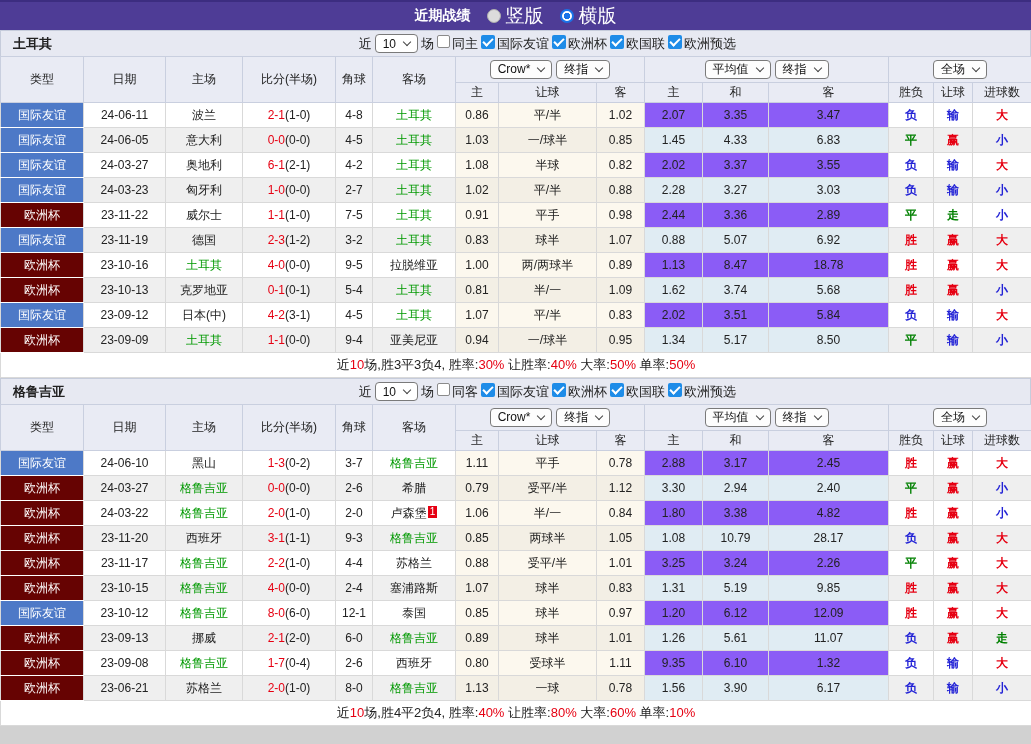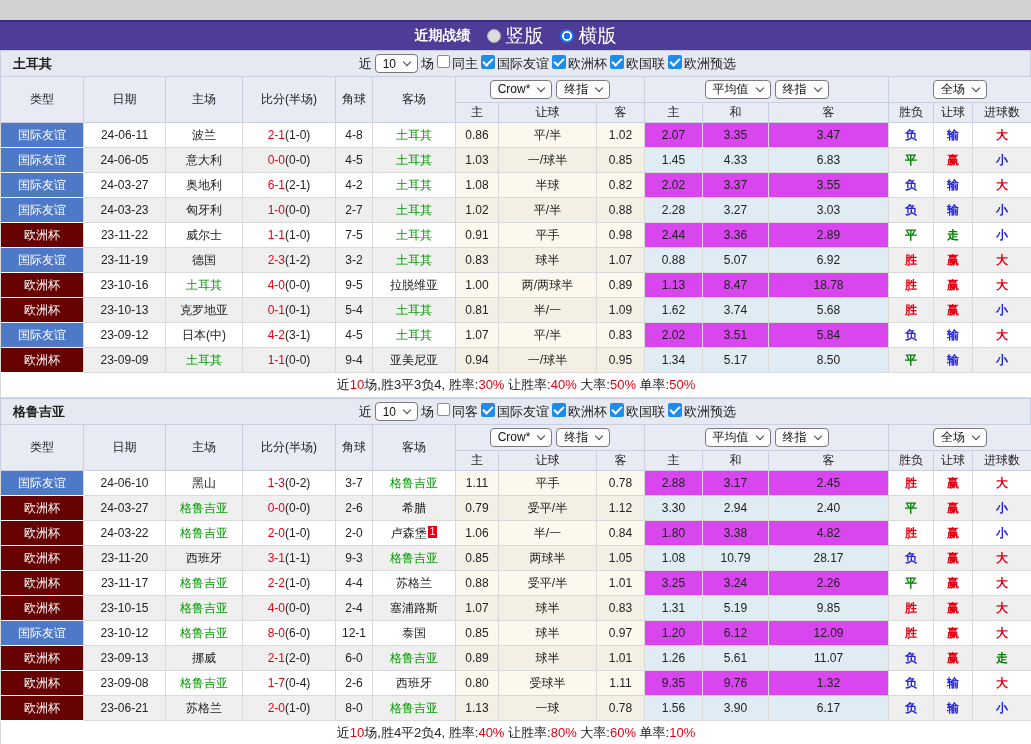--- a/index.html
+++ b/index.html
@@ -9,21 +9,20 @@
     font-family:"Liberation Sans","DejaVu Sans",sans-serif;
     width:1031px;
   }
   .page { width:1031px; background:#fff; }
 
   
   .titlebar {
     height:30px; background:#4e3c96; border-top:2px solid #3c2d80;
     display:flex; align-items:center; justify-content:center; gap:16px;
     color:#fff;
-    margin-top:20px;
   }
   .titlebar .title { font-size:14px; font-weight:bold; }
   .rlabel { display:inline-flex; align-items:center; gap:5px; font-size:19px; cursor:pointer; }
   .radio { width:14px; height:14px; border-radius:50%; display:inline-block; }
   .radio.off { background:#dcdcdc; border:1px solid #aeaeae; }
   .radio.on  { background:radial-gradient(circle,#1a73e8 0 3px,#fff 3.5px); border:2px solid #1a73e8; }
 
   
   .sec-head {
     height:26px; background:#e7e9f2;
@@ -67,21 +66,21 @@
   tr.hdr2 th { height:20px; }
   th.ctrl { padding:1px 0; }
   th .select-box { margin:0 2px; background:#fdfdfd; }
   tbody td { height:25px; }
   tr.alt td { background:#efefef; }
   td.badge { color:#fff; }
   td.badge.friendly { background:#4d79c7; border-color:#fff #d9d9d9; }
   td.badge.cup      { background:#660302; border-color:#fff #d9d9d9; }
   td.crow { background:#fcf8ee;margin-left:25px; }
   tr.alt td.crow { background:#f3efe5; }
-  td.avg  { background:#d946ef; }
+  td.avg  { background:#8b5cf6; }
   tr.alt td.avg { background:#e0ecf3; }
   .green { color:#009900; }
   .score-ft { color:#e60012; }
   .score-ht { color:#222; }
   td.res { font-weight:bold; }
   .c-r { color:#e60012; }
   .c-b { color:#2323d6; }
   .c-g { color:#008000; }
   .redcard {
     display:inline-block; background:#e60012; color:#fff;
@@ -602,21 +601,21 @@
               <td class="badge cup">欧洲杯</td>
               <td>23-09-08</td>
               <td class="green">格鲁吉亚</td>
               <td><span class="score-ft">1-7</span><span class="score-ht">(0-4)</span></td>
               <td>2-6</td>
               <td class="">西班牙</td>
               <td class="crow">0.80</td>
               <td class="crow">受球半</td>
               <td class="crow">1.11</td>
               <td class="avg">9.35</td>
-              <td class="avg">9.76</td>
+              <td class="avg">6.10</td>
               <td class="avg">1.32</td>
               <td class="res c-b">负</td>
               <td class="res c-b">输</td>
               <td class="res c-r">大</td>
             </tr>
             <tr class="alt">
               <td class="badge cup">欧洲杯</td>
               <td>23-06-21</td>
               <td class="">苏格兰</td>
               <td><span class="score-ft">2-0</span><span class="score-ht">(1-0)</span></td>

